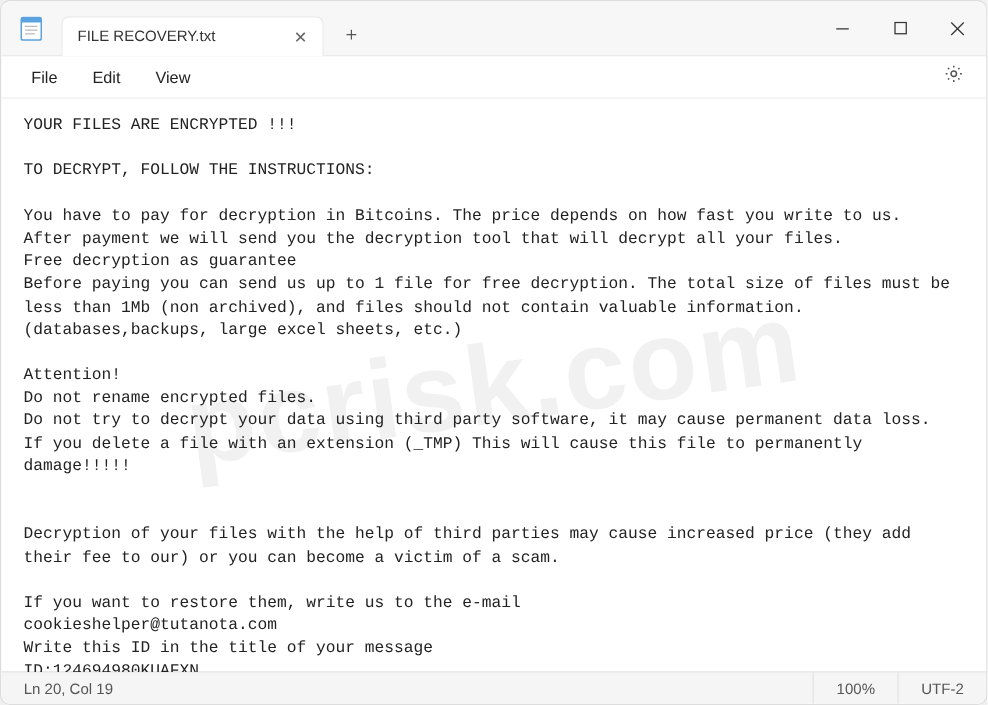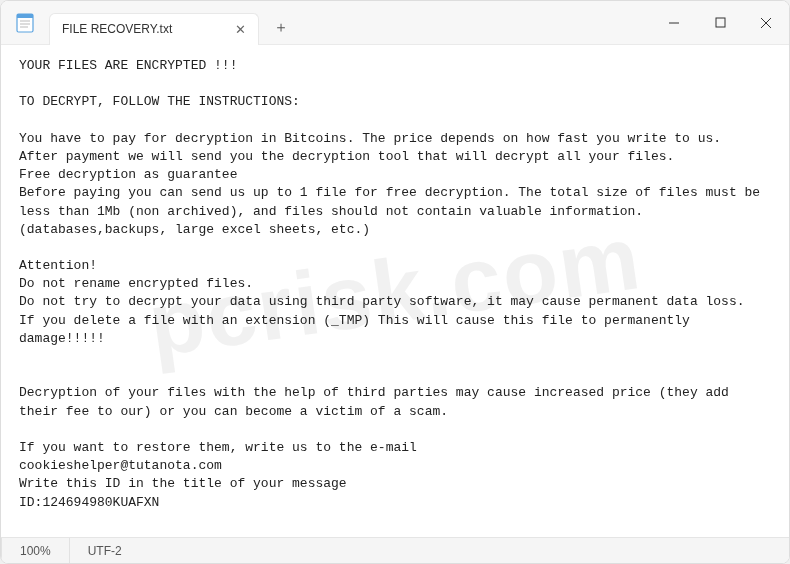--- a/index.html
+++ b/index.html
@@ -183,20 +183,32 @@
       </div>
       <div class="win-btn">
         <svg width="12" height="12">
             <line x1="1" y1="1" x2="11" y2="11" stroke-width="1"></line>
             <line x1="11" y1="1" x2="1" y2="11" stroke-width="1"></line>
           </svg>
       </div>
     </div>
   </div>
 
+  <div class="menubar">
+    <div class="menu-item">File</div>
+    <div class="menu-item">Edit</div>
+    <div class="menu-item">View</div>
+    <div class="menubar-spacer"></div>
+    <div class="settings-icon">
+      <svg width="16" height="16" viewBox="0 0 16 16" fill="none" stroke="#555" stroke-width="1.2">
+        <circle cx="8" cy="8" r="2.2"></circle>
+        <path d="M8 1.5v1.5M8 13v1.5M14.5 8h-1.5M3 8H1.5M12.6 3.4l-1 1M4.4 11.6l-1 1M12.6 12.6l-1-1M4.4 4.4l-1-1"></path>
+      </svg>
+    </div>
+  </div>
 
   <div class="content"><div class="watermark">pcrisk.com</div><span style="position:relative">YOUR FILES ARE ENCRYPTED !!!
 
 TO DECRYPT, FOLLOW THE INSTRUCTIONS:
 
 You have to pay for decryption in Bitcoins. The price depends on how fast you write to us.
 After payment we will send you the decryption tool that will decrypt all your files.
 Free decryption as guarantee
 Before paying you can send us up to 1 file for free decryption. The total size of files must be
 less than 1Mb (non archived), and files should not contain valuable information.
@@ -211,17 +223,18 @@
 
 Decryption of your files with the help of third parties may cause increased price (they add
 their fee to our) or you can become a victim of a scam.
 
 If you want to restore them, write us to the e-mail
 cookieshelper@tutanota.com
 Write this ID in the title of your message
 ID:124694980KUAFXN</span></div>
 
   <div class="statusbar">
+    <div class="status-left">Ln 20, Col 19</div>
     <div class="status-cell">100%</div>
     <div class="status-cell">UTF-2</div>
   </div>
 
 </div>
 
 </body></html>

